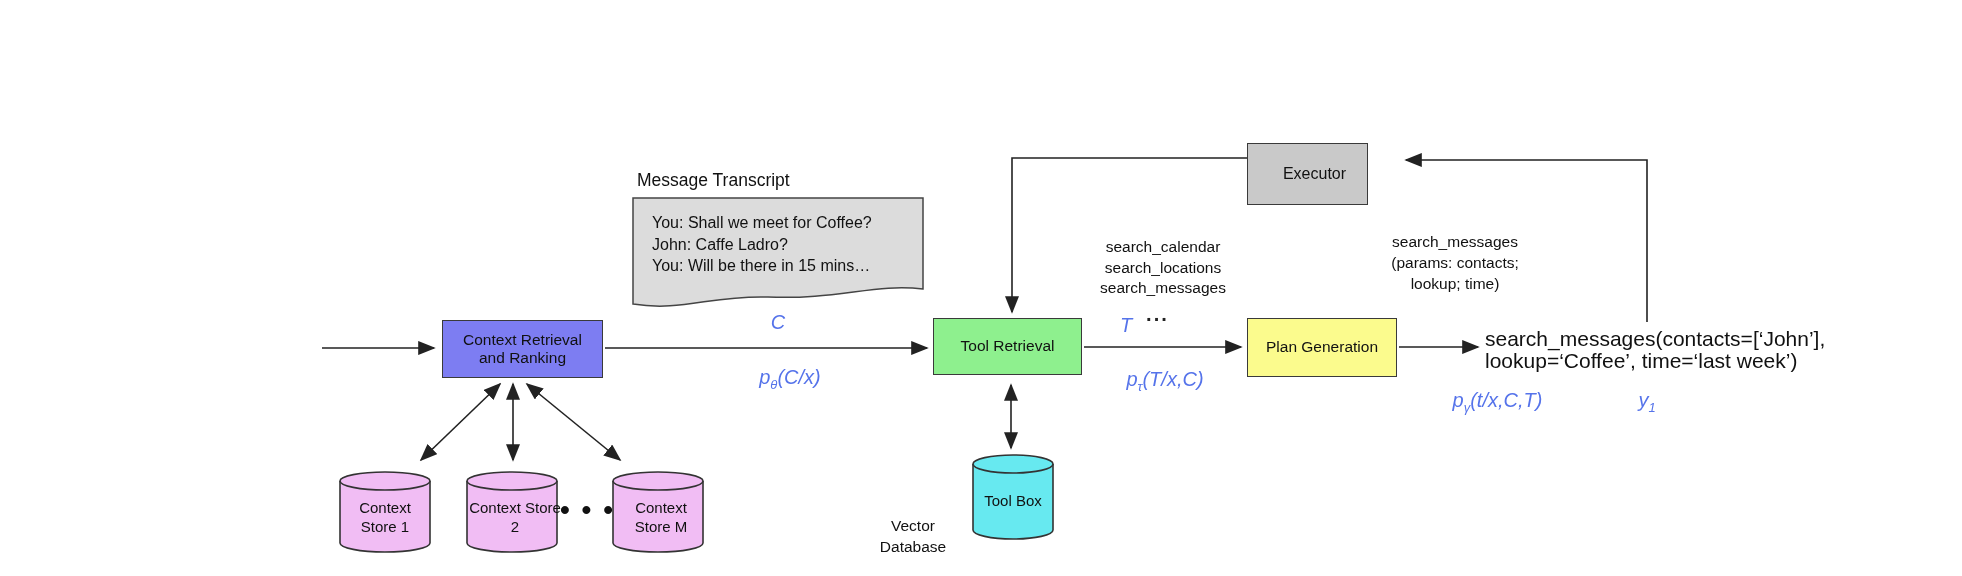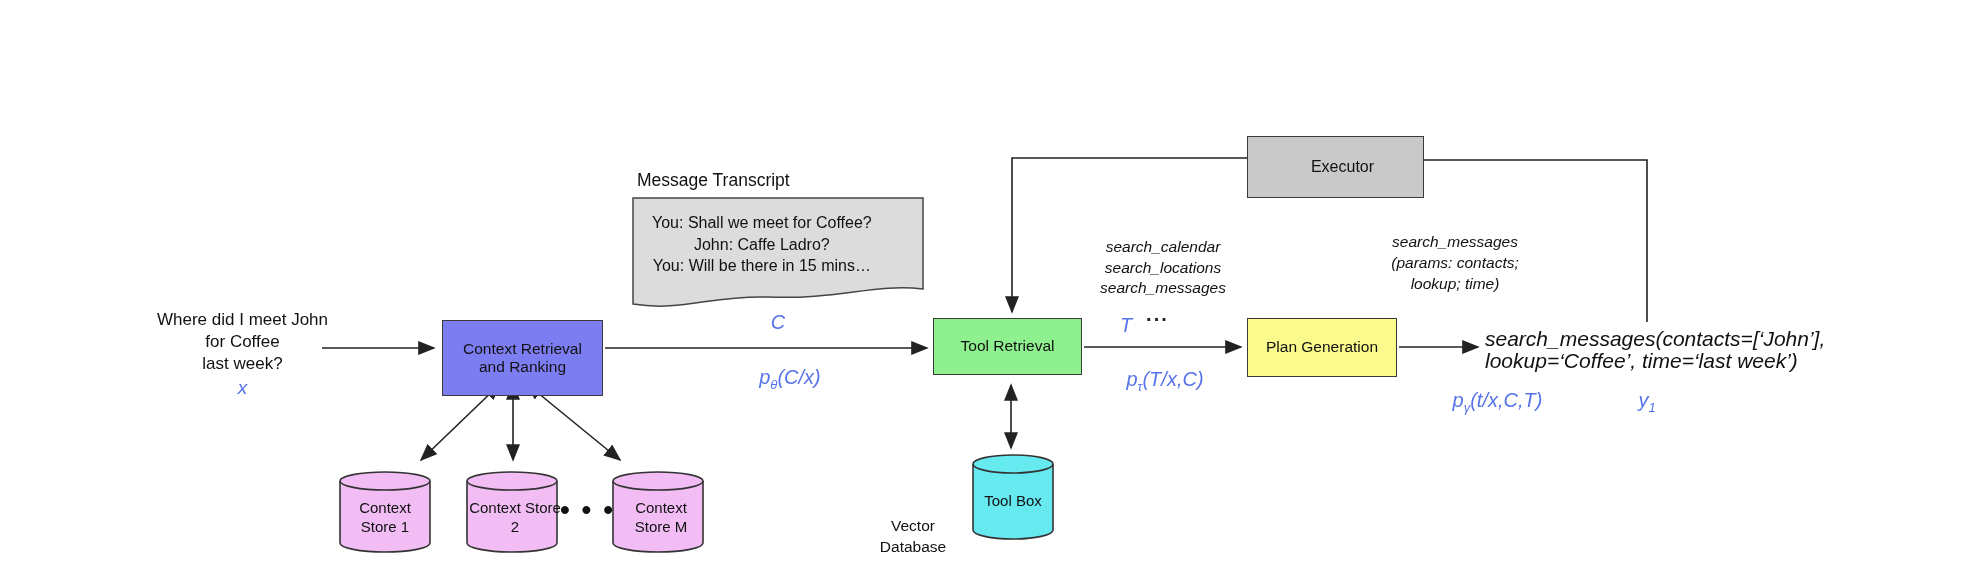--- a/index.html
+++ b/index.html
@@ -3,31 +3,31 @@
 <meta charset="utf-8">
 <style>
   html,body{margin:0;padding:0;background:#fff;}
   .canvas{
     position:relative;width:1962px;height:576px;background:#ffffff;
     font-family:"Liberation Sans",sans-serif;color:#111;overflow:hidden;
   }
   .layer{position:absolute;left:0;top:0;width:1962px;height:576px;}
   .txt{position:absolute;white-space:nowrap;}
   .center{text-align:center;}
-  .it{font-style:italic;}
+  .it{}
   .blue{color:#5573ea;}
   .node{
     position:absolute;display:flex;align-items:center;justify-content:center;
     text-align:center;border:1.6px solid #3a3a3a;font-size:15.5px;line-height:1.18;
     box-sizing:border-box;padding:2px 6px;
   }
   .formula{position:absolute;font-size:20px;font-style:italic;color:#5573ea;text-align:center;}
   .formula sub{font-size:13px;font-style:italic;}
   .cyl-label{position:absolute;text-align:center;font-size:15px;line-height:19px;white-space:normal;}
-  .block{line-height:21px;font-size:15.5px;text-align:center;}
+  .block{line-height:21px;font-size:15.5px;}
   .block div{white-space:nowrap;}
 </style>
 </head>
 <body>
 
 <div class="canvas">
 
   <svg class="layer" viewBox="0 0 1962 576">
     <defs>
       <marker id="arr" viewBox="0 0 10 8" refX="9" refY="4" markerWidth="11" markerHeight="9" orient="auto-start-reverse">
@@ -67,40 +67,34 @@
       <path d="M613,481 V543 A45,9 0 0 0 703,543 V481" fill="#f1bdf4" stroke="#333" stroke-width="1.6"></path>
       <ellipse cx="658" cy="481" rx="45" ry="9" fill="#f1bdf4" stroke="#333" stroke-width="1.6"></ellipse>
     </g>
 
     <g>
       <path d="M973,464 V530 A40,9 0 0 0 1053,530 V464" fill="#67e9f0" stroke="#333" stroke-width="1.6"></path>
       <ellipse cx="1013" cy="464" rx="40" ry="9" fill="#67e9f0" stroke="#333" stroke-width="1.6"></ellipse>
     </g>
   </svg>
 
-  <div class="txt center block" style="left:130px;top:309px;width:225px;font-size:17px;line-height:22px;">
-    <div>Where did I meet John</div>
-    <div>for Coffee</div>
-    <div>last week?</div>
-    <div class="blue it" style="font-size:19px;margin-top:2px;">x</div>
-  </div>
 
-  <div class="node" style="left:442px;top:320px;width:161px;height:76px;background:#7d7df2;">
+  <div class="node" style="left:442px;top:320px;width:161px;height:58px;background:#7d7df2;">
     <span style="white-space:normal;">Context Retrieval and Ranking</span>
   </div>
 
   <div class="node" style="left:933px;top:318px;width:149px;height:57px;background:#8ef08e;">
     <span>Tool Retrieval</span>
   </div>
 
   <div class="node" style="left:1247px;top:318px;width:150px;height:59px;background:#fbfb8d;">
     <span>Plan Generation</span>
   </div>
 
-  <div class="node" style="left:1247px;top:136px;width:177px;height:62px;background:#c9c9c9;font-size:16px;padding-left:20px;">
+  <div class="node" style="left:1247px;top:143px;width:121px;height:62px;background:#c9c9c9;font-size:16px;padding-left:20px;">
     <span>Executor</span>
   </div>
 
   <div class="txt" style="left:637px;top:170px;font-size:17.5px;">Message Transcript</div>
   <div class="txt block" style="left:652px;top:212px;font-size:16px;line-height:21.5px;">
     <div>You: Shall we meet for Coffee?</div>
     <div>John: Caffe Ladro?</div>
     <div>You: Will be there in 15 mins…</div>
   </div>
 

